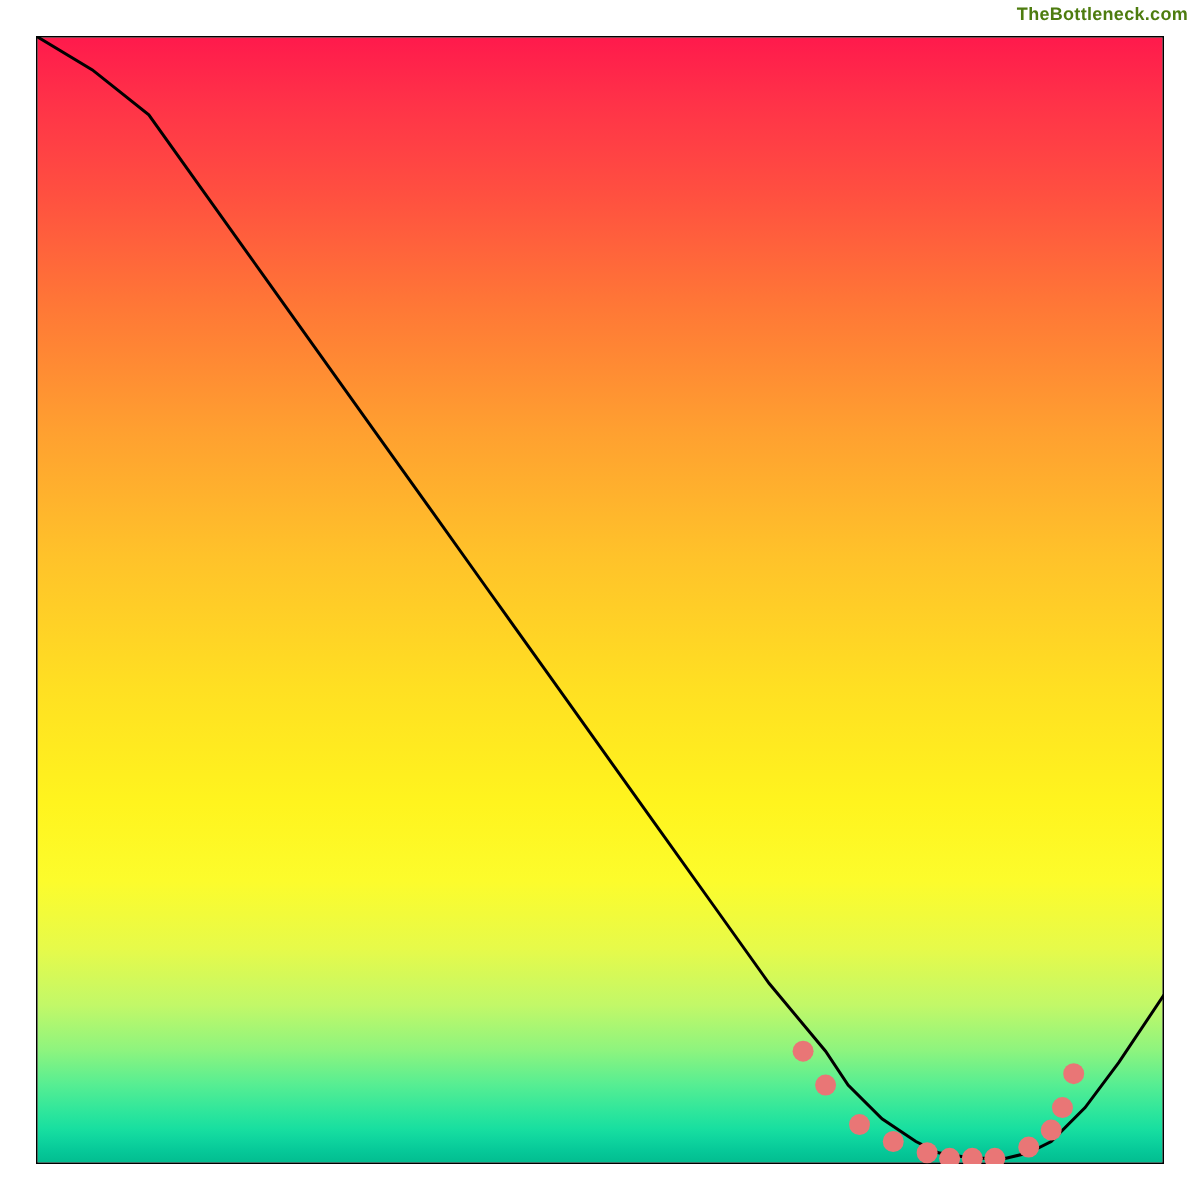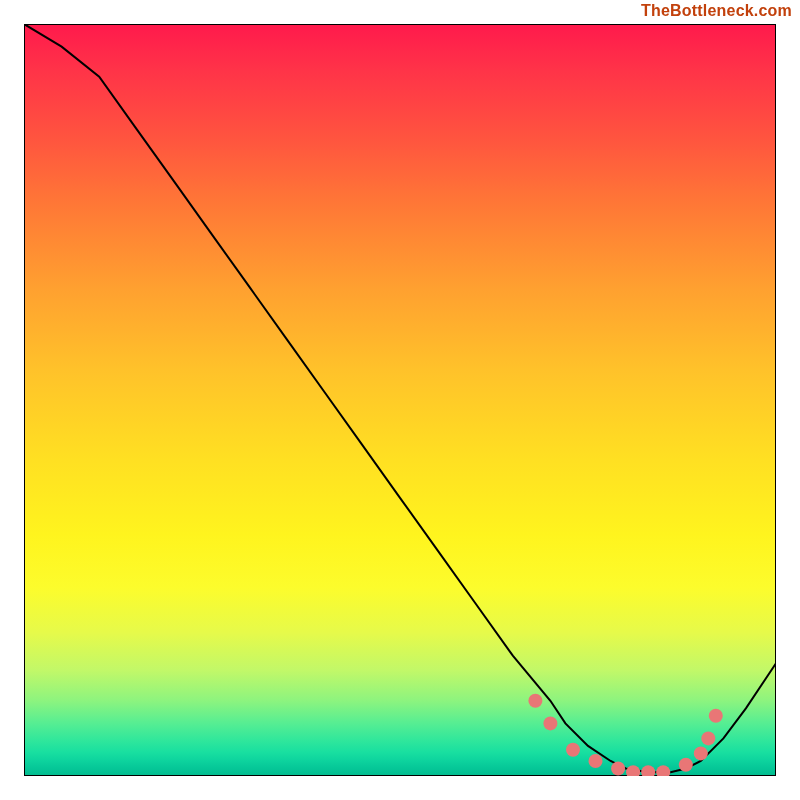--- a/index.html
+++ b/index.html
@@ -50,23 +50,23 @@
     left: 24px;
     top: 24px;
     width: 752px;
     height: 752px;
     pointer-events: none;
   }
   .watermark {
     position: absolute;
     top: 2px;
     right: 8px;
-    font-size: 16px;
+    font-size: 12px;
     font-weight: 600;
-    color: #c2410c;
+    color: #4d7c0f;
     letter-spacing: 0.2px;
   }
 </style>
 </head>
 <body>
 
 <div class="chart-container">
   <div class="plot-bg"></div>
   <svg class="curve-svg" viewBox="0 0 752 752" preserveAspectRatio="none">
     <g>

